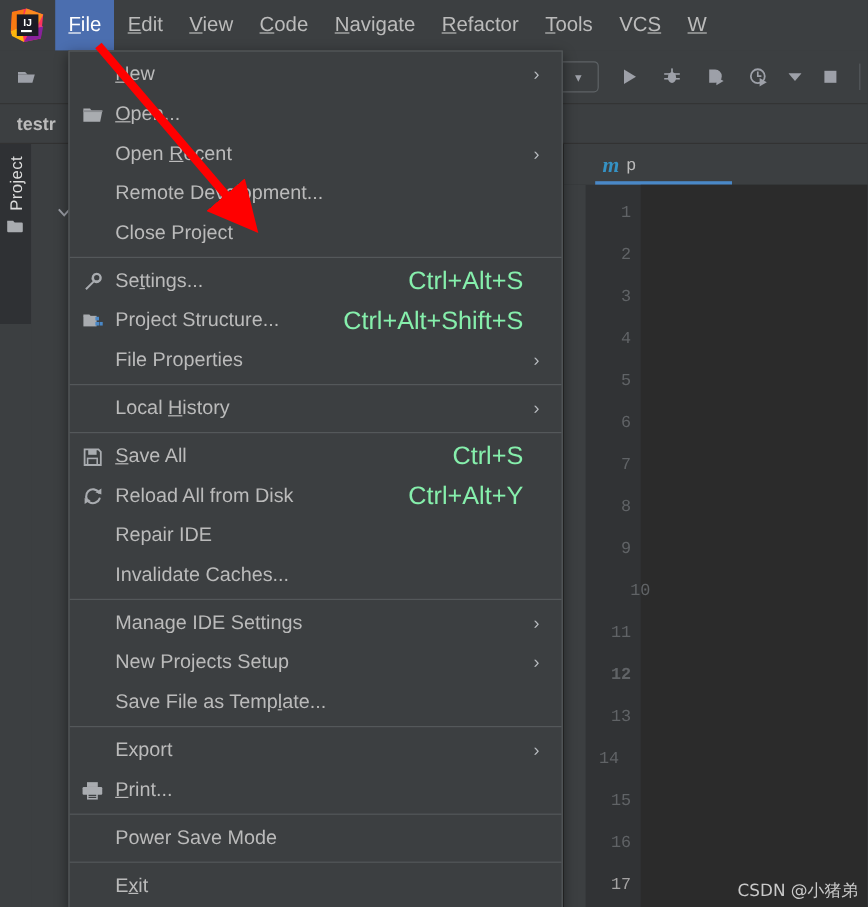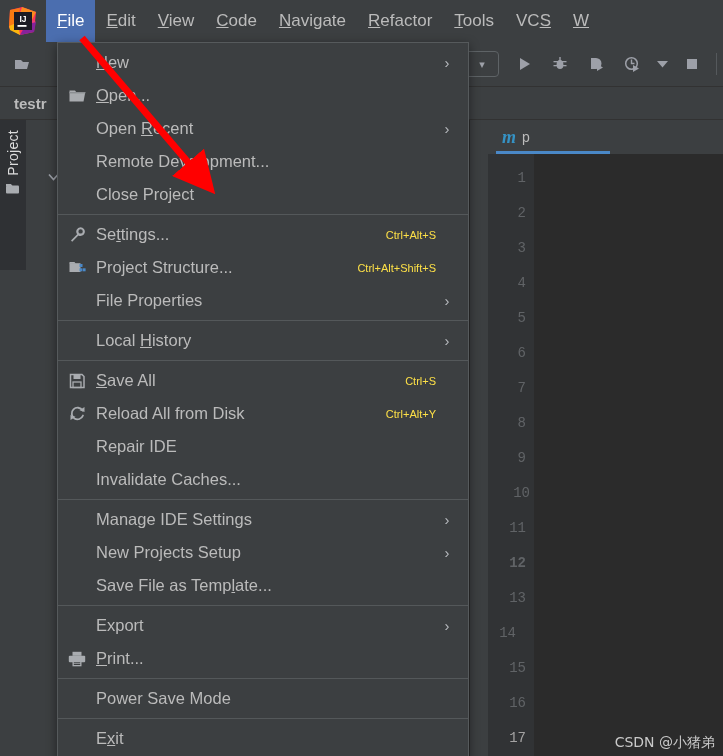--- a/index.html
+++ b/index.html
@@ -156,21 +156,21 @@
     height:33px; padding:0 10px 0 0;
     font-size:16.5px; color:#BBBBBB;
     cursor:default; white-space:nowrap;
   }
   .mi-ico {
     width:38px; min-width:38px; display:flex; align-items:center; justify-content:center;
     color:#A9ACB0;
   }
   .mi-label { flex:1 1 auto; }
   .mi-label u { text-decoration:underline; }
-  .mi-accel { color:#fde047; font-size:11px; padding-left:18px; }
+  .mi-accel { color:#86efac; font-size:21px; padding-left:18px; }
   .mi-arrow { width:22px; text-align:center; color:#B8BBBF; font-size:15px; }
   .mi-sep { height:1px; background:#54585A; margin:3px 0; }
 
   
   .redarrow { position:absolute; left:0; top:0; width:723px; height:756px; pointer-events:none; z-index:90; }
 
   
   .watermark {
     position:absolute; right:8px; bottom:4px;
     font-size:14px; color:#C9C9C9; z-index:95;
@@ -384,21 +384,21 @@
       <div class="codecol"></div>
       <div class="lnum" style="left:10px; top:9px;">1</div>
       <div class="lnum" style="left:10px; top:44px;">2</div>
       <div class="lnum" style="left:10px; top:79px;">3</div>
       <div class="lnum" style="left:10px; top:114px;">4</div>
       <div class="lnum" style="left:10px; top:149px;">5</div>
       <div class="lnum" style="left:10px; top:184px;">6</div>
       <div class="lnum" style="left:10px; top:219px;">7</div>
       <div class="lnum" style="left:10px; top:254px;">8</div>
       <div class="lnum" style="left:10px; top:289px;">9</div>
-      <div class="lnum" style="left:14px; top:324px;">10</div>
+      <div class="lnum" style="left:26px; top:324px;">10</div>
       <div class="lnum" style="left:10px; top:359px;">11</div>
       <div class="lnum" style="left:10px; top:394px;font-weight:bold;">12</div>
       <div class="lnum" style="left:10px; top:429px;">13</div>
       <div class="lnum" style="left:0; top:464px;">14</div>
       <div class="lnum" style="left:10px; top:499px;">15</div>
       <div class="lnum" style="left:10px; top:534px;">16</div>
       <div class="lnum cur" style="left:10px; top:569px;">17</div>
     </div>
   </div>
 

